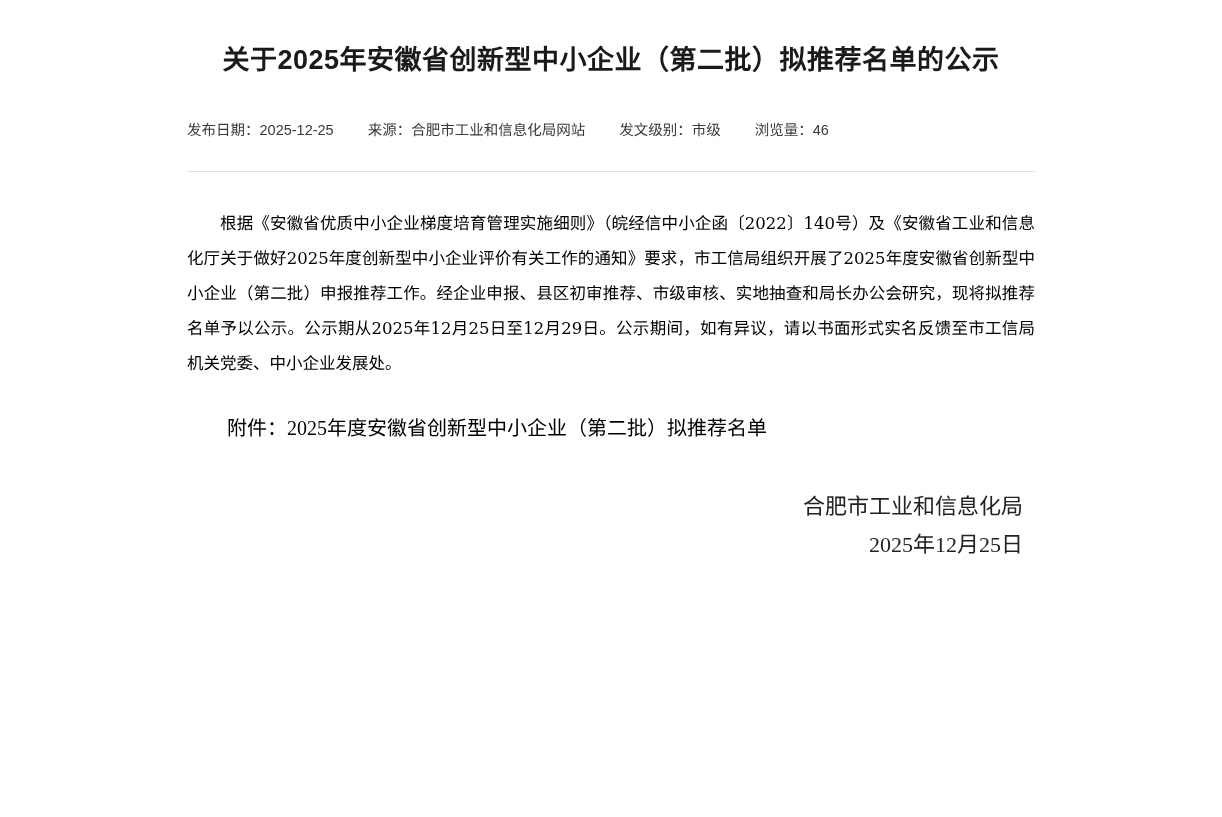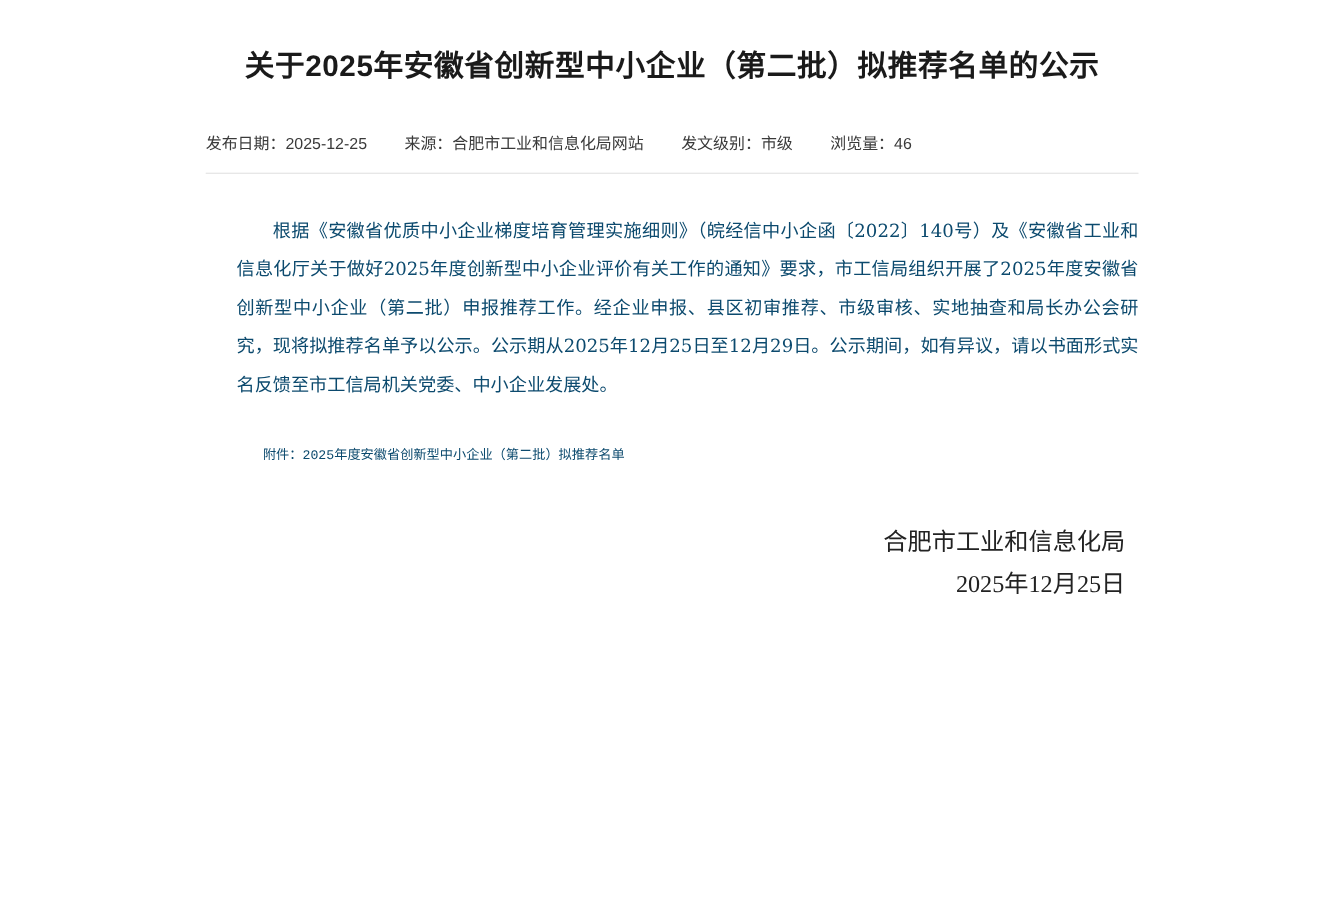--- a/index.html
+++ b/index.html
@@ -35,62 +35,61 @@
     color: #1a1a1a;
     letter-spacing: 0.5px;
     margin: 0 0 0 0;
     font-family: "Liberation Sans", "DejaVu Sans", sans-serif;
   }
   .meta {
     margin-top: 36px;
     font-size: 14.5px;
     color: #3a3a3a;
     text-align: left;
-    padding-bottom: 18px;
+    padding-bottom: 32px;
     border-bottom: 1px solid #e2e2e2;
     white-space: nowrap;
   }
   .meta .meta-item {
     display: inline-block;
     margin-right: 30px;
   }
   .meta .meta-item:last-child {
     margin-right: 0;
   }
   .meta .meta-label {
     color: #3a3a3a;
   }
   .meta .meta-value {
     color: #3a3a3a;
   }
   .body-content {
     margin-top: 34px;
     font-family: "DejaVu Serif", "Liberation Serif", serif;
     font-size: 16.5px;
-    color: #0c4a6e;
+    color: #000000;
     line-height: 35px;
-    margin-left: 28px;
   }
   .body-content p {
     margin: 0 0 0 0;
     text-align: justify;
   }
   .p-indent {
     text-indent: 2em;
   }
   .spacer-sm {
     height: 4px;
   }
   .spacer-md {
     height: 26px;
   }
   .attachment {
     text-indent: 2em;
-    font-family: Liberation Mono, monospace;
-    font-size: 12px;
+    font-family: Liberation Serif, serif;
+    font-size: 20px;
     line-height: 35px;
   }
   .signature {
     margin-top: 42px;
     text-align: right;
     font-family: Liberation Serif, serif;
     font-size: 22px;
     line-height: 38px;
     padding-right: 12px;
   }

